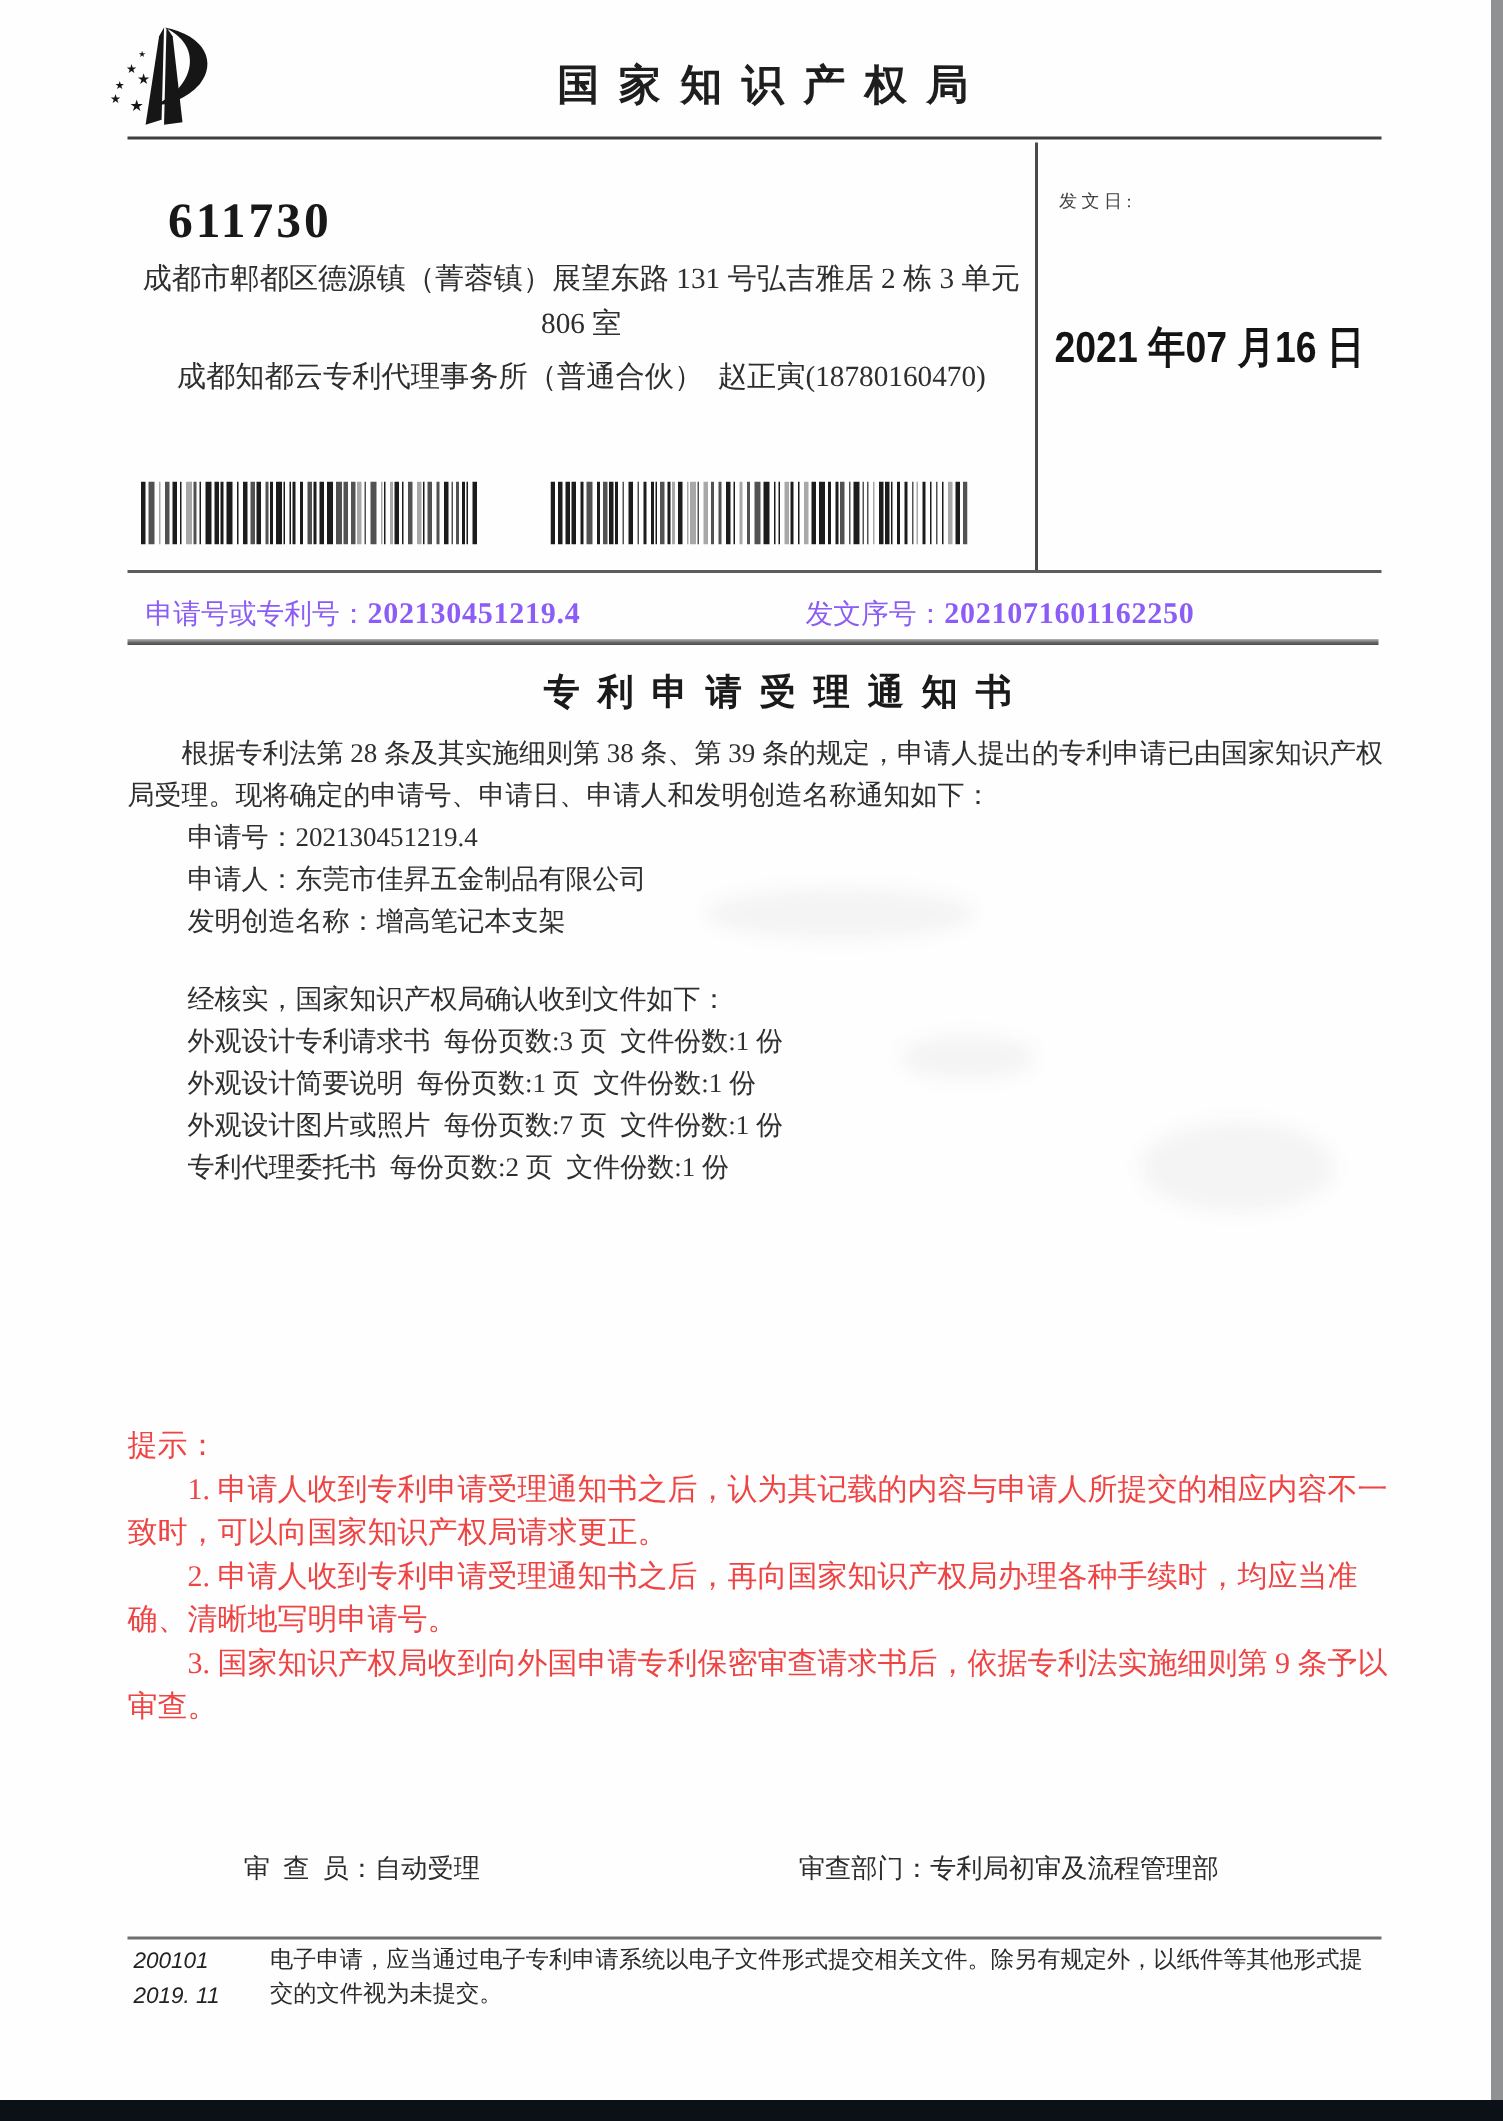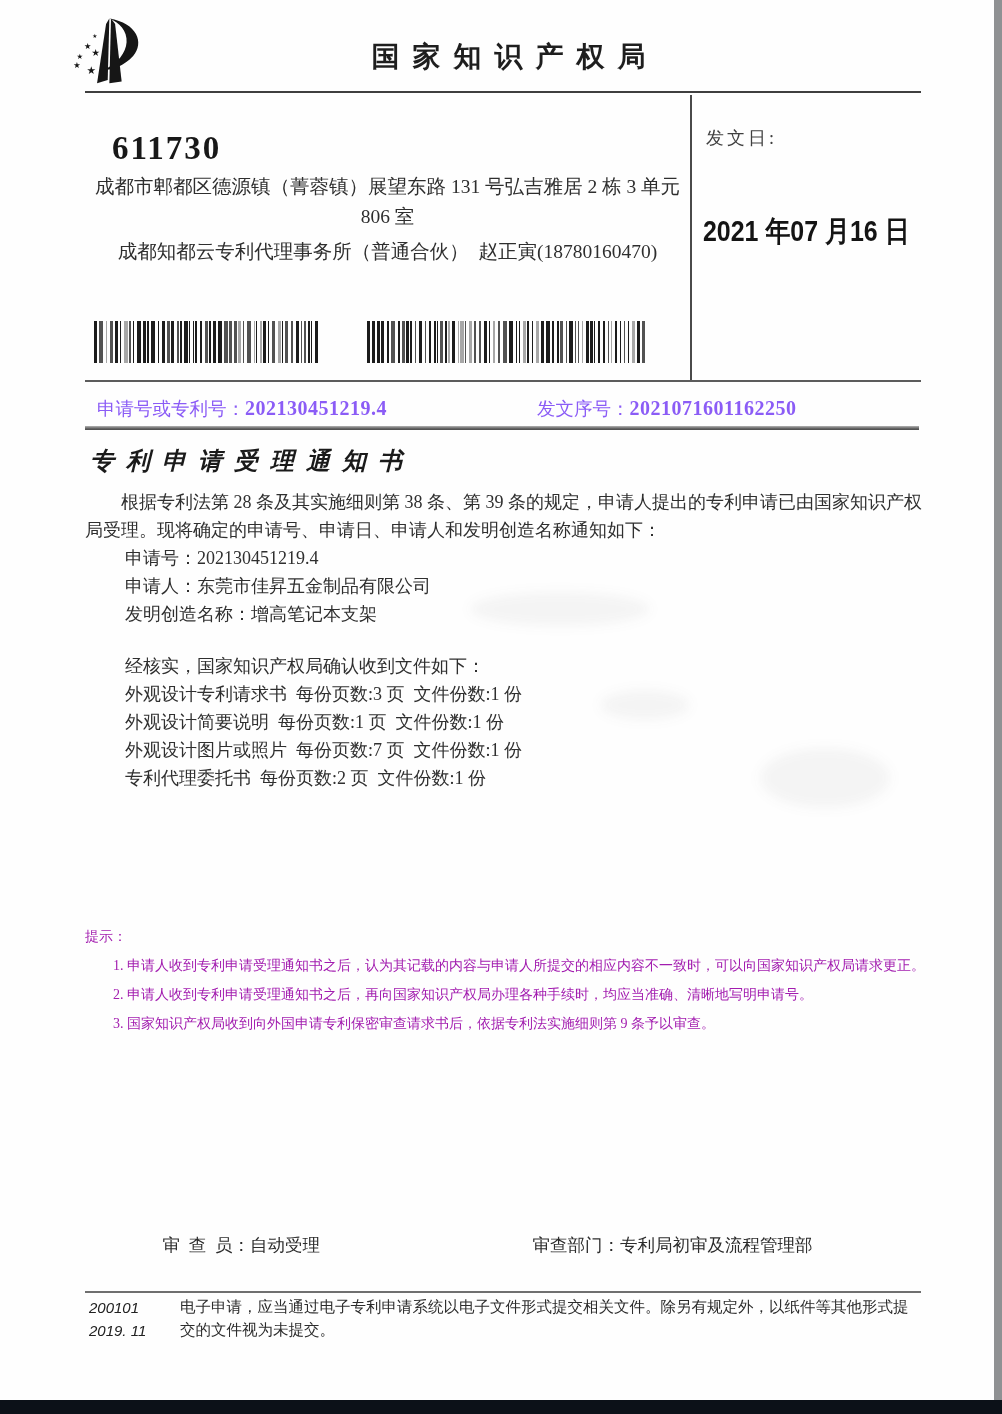--- a/index.html
+++ b/index.html
@@ -15,43 +15,43 @@
   .rule-top{left:85px;top:91px;width:836px;height:2px;background:#3f3f3f;}
   .rule-vert{left:690px;top:95px;width:2px;height:287px;background:#4a4a4a;}
   .rule-mid{left:85px;top:380px;width:836px;height:2px;background:#5c5c5c;}
   .rule-thick{left:85px;top:426px;width:834px;height:4px;
     background:linear-gradient(#b5b5b5,#6a6a6a 55%,#4a4a4a);}
   .rule-foot{left:85px;top:1291px;width:836px;height:2px;background:#6f6f6f;}
   
   .postal{left:112px;top:130px;font-size:33px;font-weight:700;letter-spacing:2px;color:#181818;}
   .addr{left:95px;top:172px;width:585px;text-align:center;font-size:19.5px;line-height:30px;color:#2e2e2e;}
   .addr .agent{margin-top:5px;white-space:pre-wrap;}
-  .issue-label{left:706px;top:126px;font-size:18px;letter-spacing:3px;color:#3f3f3f;}
+  .issue-label{left:706px;top:126px;font-size:12px;letter-spacing:3px;color:#3f3f3f;}
   .issue-date{left:703px;top:212px;font-size:29px;font-weight:700;white-space:pre;
     font-family:"Liberation Sans","DejaVu Sans",sans-serif;transform:scaleX(.86);transform-origin:left;color:#141414;}
   .barcode{top:321px;height:42px;}
   .barcode-left{left:94px;width:228px;}
   .barcode-right{left:367px;width:278px;}
   
   .numrow{top:396px;font-size:18.5px;color:#8b5cf6;}
   .numrow .val{font-weight:700;font-size:20px;letter-spacing:.5px;}
   .numrow-app{left:97px;}
   .numrow-serial{left:537px;}
   
-  .notice-title{left:90px;top:445px;width:860px;text-align:left;font-size:24px;font-weight:700;
-    letter-spacing:3px;white-space:pre;color:#1a1a1a;font-style:italic;}
+  .notice-title{left:90px;top:445px;width:860px;text-align:center;font-size:24px;font-weight:700;
+    letter-spacing:3px;white-space:pre;color:#1a1a1a;}
   
   .body-block{left:85px;top:488px;width:838px;font-size:18px;line-height:28px;color:#2f2f2f;}
   .body-block p{margin:0;}
   .intro{text-indent:2em;}
   .fields,.received{margin-left:40px;}
   .received{margin-top:24px;}
   .pre{white-space:pre-wrap;}
   
-  .tips{left:85px;top:922px;width:848px;font-size:14px;line-height:29px;color:#a21caf;}
+  .tips{left:85px;top:950px;width:848px;font-size:20px;line-height:29px;color:#ef4444;}
   .tips p{margin:0;}
   .tips .tips-item{text-indent:2em;}
   
   .signoff{top:1212px;font-size:17.5px;color:#2c2c2c;white-space:pre;}
   .signoff-examiner{left:145px;}
   .signoff-dept{left:515px;}
   
   .footer-code{left:89px;top:1297px;font-size:15px;line-height:22.5px;color:#222;
     font-family:"Liberation Sans","DejaVu Sans",sans-serif;font-style:italic;}
   .footer-text{left:180px;top:1296px;width:742px;font-size:15.5px;line-height:22.5px;color:#2c2c2c;}

